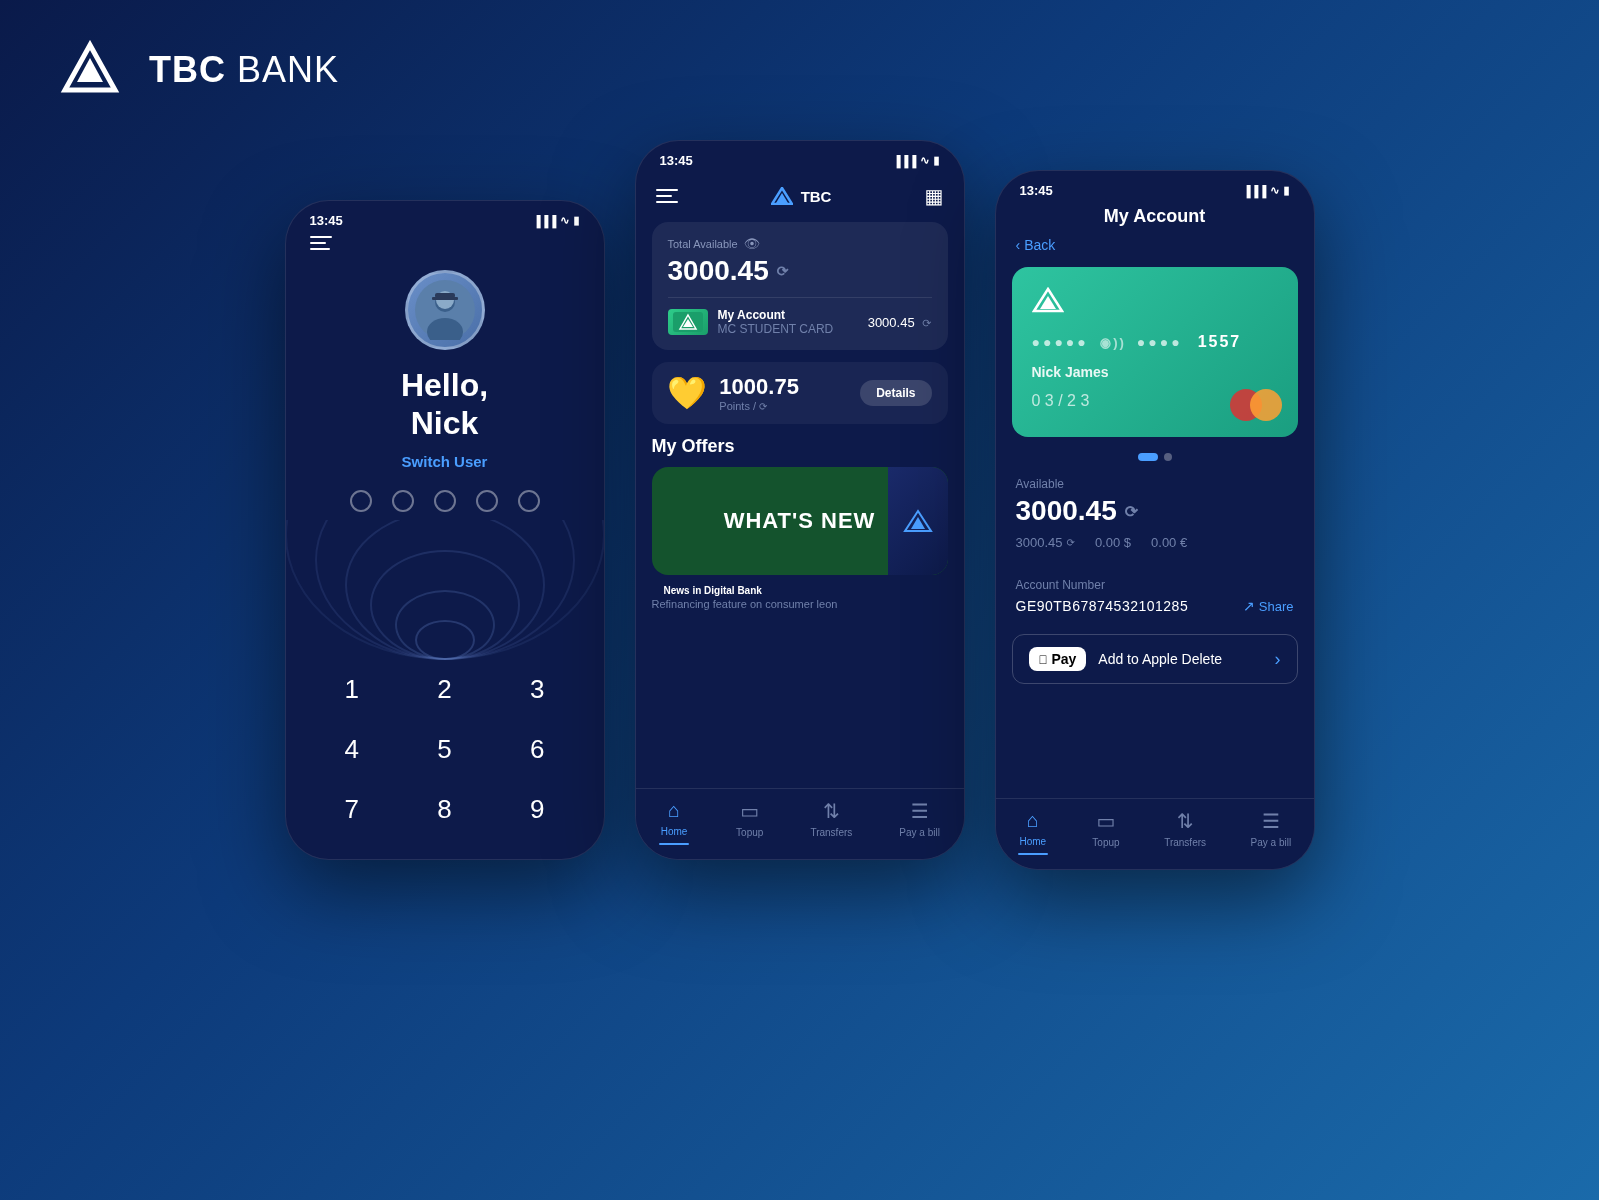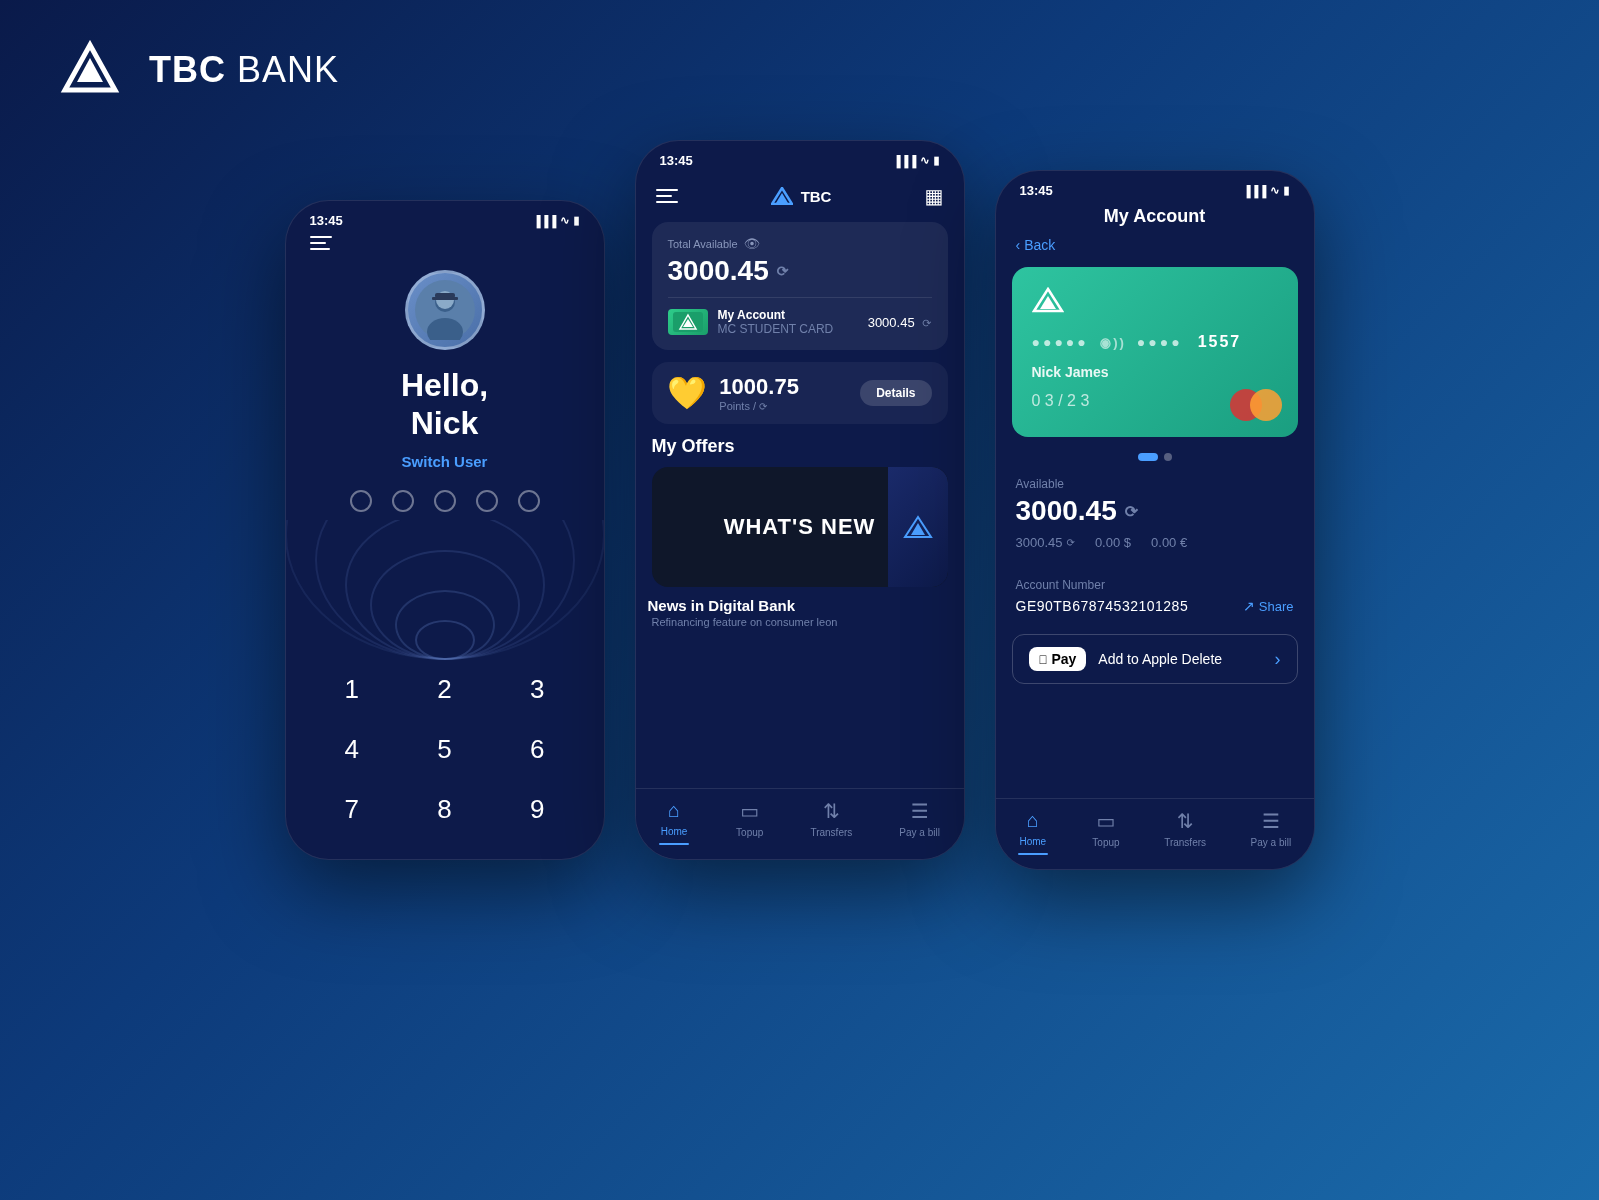--- a/index.html
+++ b/index.html
@@ -155,33 +155,33 @@
       background: rgba(255,255,255,0.15); border-radius: 20px;
       padding: 6px 16px; color: white; font-size: 12px; font-weight: 600;
       border: none; cursor: pointer;
     }
 
     
     .offers-title { color: white; font-size: 18px; font-weight: 700; margin: 0 16px 10px; }
     .offers-card {
       margin: 0 16px;
       border-radius: 16px;
-      background: #0f172a;
-      height: 120px;
+      background: #14532d;
+      height: 108px;
       display: flex; align-items: center; justify-content: center;
       position: relative; overflow: hidden;
     }
     .whats-new { color: white; font-size: 22px; font-weight: 900; letter-spacing: 1px; }
     .offers-dots {
       position: absolute; right: 10px; top: 10px;
       display: grid; grid-template-columns: repeat(2, 1fr); gap: 6px;
     }
     .offer-dot { width: 14px; height: 14px; border-radius: 50%; background: rgba(255,255,255,0.5); }
     .offer-dot.dark { background: rgba(0,0,50,0.4); }
-    .news-text { color: white; font-size: 15px; font-weight: 600; margin: 10px 12px 2px; }
+    .news-text { color: white; font-size: 10px; font-weight: 600; margin: 10px 28px 2px; }
     .news-sub { color: #7080aa; font-size: 11px; margin: 0 16px; }
 
     
     .bottom-nav {
       position: absolute; bottom: 0; left: 0; right: 0;
       background: #0d1a4a;
       border-top: 1px solid rgba(255,255,255,0.1);
       display: flex; justify-content: space-around;
       padding: 10px 0 14px;
     }

